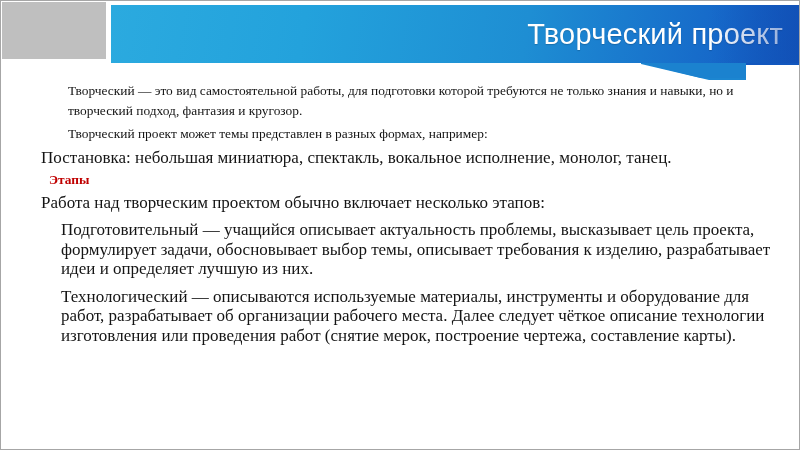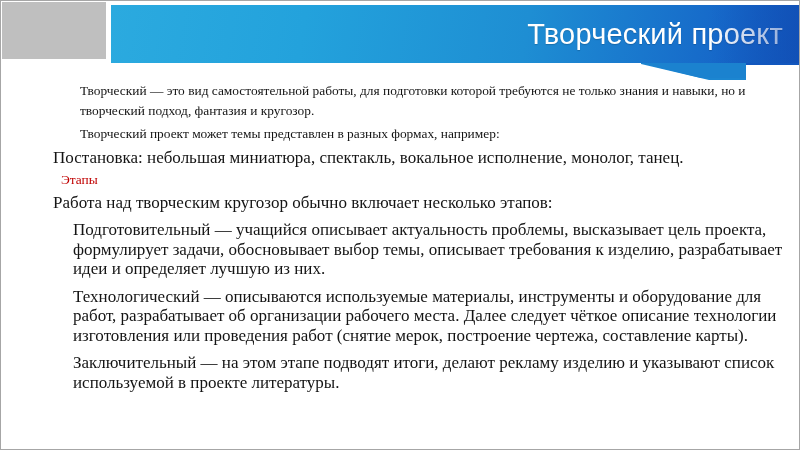--- a/index.html
+++ b/index.html
@@ -71,21 +71,21 @@
     height: 17px;
   }
   #header-tab svg { display: block; }
 
   
   #body {
     position: absolute;
     left: 0;
     top: 80px;
     width: 800px;
-    padding: 0 18px 0 52px;
+    padding: 0 18px 0 40px;
     color: #141414;
   }
 
   
   .bullet {
     position: relative;
     padding-left: 27px;
     font-size: 13.4px;
     line-height: 19.5px;
     text-align: left;
@@ -100,21 +100,21 @@
   }
 
   
   .para {
     font-size: 17px;
     line-height: 19.5px;
     text-align: left;
   }
 
   .accent {
-    font-weight: normal;
+    font-weight: bold;
     font-size: 13.4px;
     line-height: 19.5px;
     padding-left: 8px;
     margin-top: 3px;
     margin-bottom: 3px;
   }
   .gap-md { margin-top: 8px; margin-left: 20px; }
 </style>
 </head>
 <body>
@@ -144,22 +144,21 @@
 
     <div class="bullet">
       <span class="dot"></span>
       <span>Творческий проект может темы представлен в разных формах, например:</span>
     </div>
 
     <div class="para">Постановка: небольшая миниатюра, спектакль, вокальное исполнение, монолог, танец.</div>
 
     <div class="accent" style="color: rgb(192, 0, 0);">Этапы</div>
 
-    <div class="para">Работа над творческим кругозор обычно включает несколько этапов:</div>
+    <div class="para">Работа над творческим проектом обычно включает несколько этапов:</div>
 
     <div class="para gap-md">Подготовительный — учащийся описывает актуальность проблемы, высказывает цель проекта, формулирует задачи, обосновывает выбор темы, описывает требования к изделию, разрабатывает идеи и определяет лучшую из них.</div>
 
     <div class="para gap-md">Технологический — описываются используемые материалы, инструменты и оборудование для работ, разрабатывает об организации рабочего места. Далее следует чёткое описание технологии изготовления или проведения работ (снятие мерок, построение чертежа, составление карты).</div>
 
-    <div class="para gap-md">Заключительный — на этом этапе подводят итоги, делают рекламу изделию и указывают список используемой в проекте литературы.</div>
 
   </div>
 </div>
 
 </body></html>

